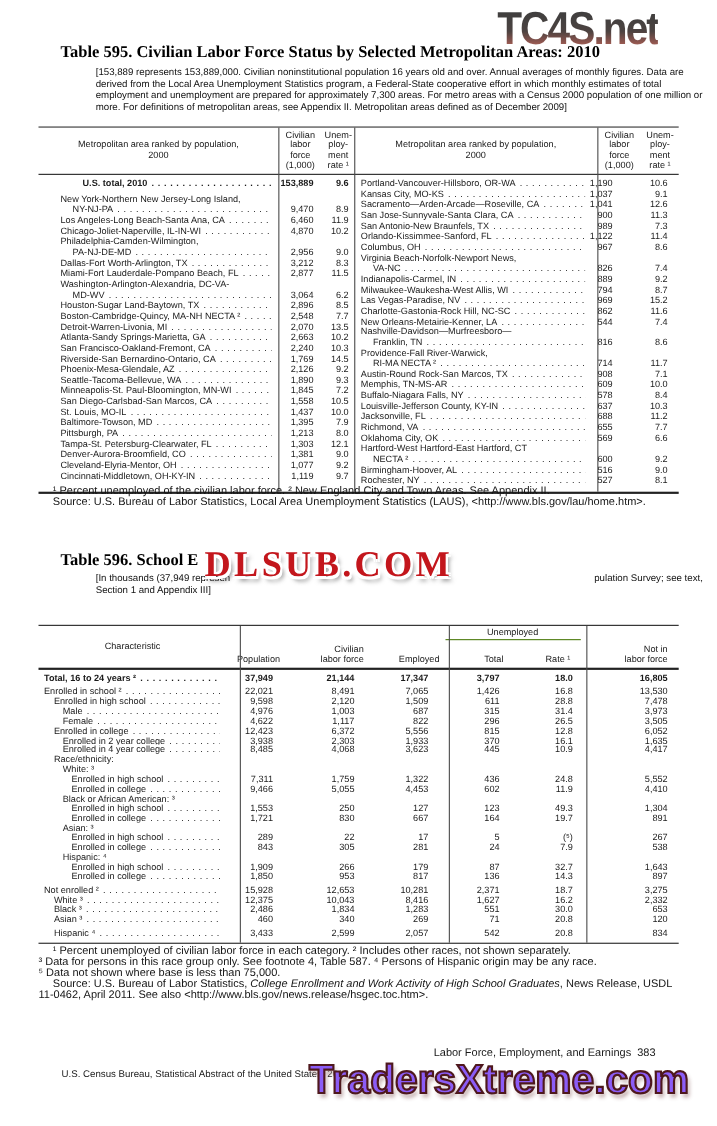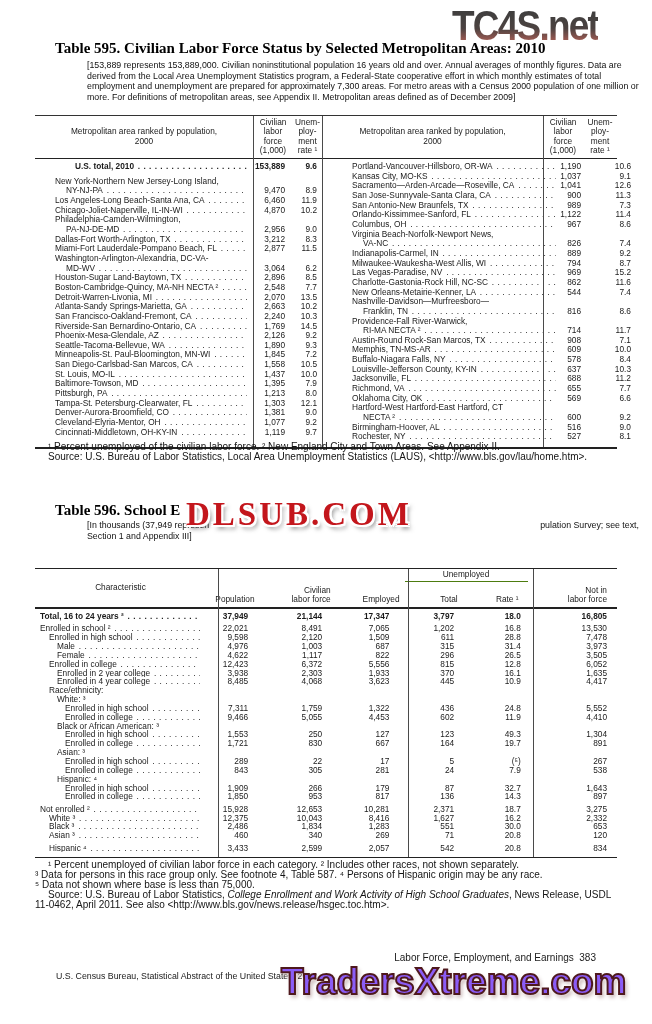--- a/index.html
+++ b/index.html
@@ -20,21 +20,21 @@
   
   .stat-table{position:absolute;left:35px;width:582px;background:#fff;}
   .vrule{position:absolute;top:0;bottom:0;width:1px;background:#4a4a4a;}
 
   
   #t595{top:115px;border-top:1px solid #333;border-bottom:2px solid #222;}
   .t595-header{display:flex;border-bottom:1.5px solid #222;height:42px;font-size:8.3px;line-height:9.6px;}
   .t595-hhalf{display:flex;}
   .hh-area{display:flex;align-items:center;justify-content:center;text-align:center;white-space:pre-line;}
   .hh-num{display:flex;align-items:flex-end;justify-content:center;text-align:center;white-space:pre-line;padding-bottom:2px;}
-  .t595-body{display:flex;padding:3px 0 5px 0;gap:24px;}
+  .t595-body{display:flex;padding:3px 0 5px 0;}
   .t595-col{font-size:8.3px;line-height:9.65px;}
   .col-left{width:287px;}
   .col-right{width:295px;}
   .trow{display:flex;align-items:baseline;}
   .trow .nm{white-space:nowrap;}
   .col-left .nm{padding-left:20px;}
   .col-left .ind1 .nm{padding-left:31px;text-align:center;}
   .col-left .us .nm{padding-left:40px;}
   .col-right .nm{padding-left:6px;}
   .col-right .ind1 .nm{padding-left:17px;}
@@ -606,21 +606,21 @@
         </div>
 
         <div class="trow gap">
           <span class="c-char">
             <span class="nm">Enrolled in school ²</span>
             <span class="leader dots"></span>
           </span>
           <span class="v c-pop">22,021</span>
           <span class="v c-clf">8,491</span>
           <span class="v c-emp">7,065</span>
-          <span class="v c-tot">1,202</span>
+          <span class="v c-tot">1,426</span>
           <span class="v c-rate">16.8</span>
           <span class="v c-nilf">13,530</span>
         </div>
 
         <div class="trow ind1">
           <span class="c-char">
             <span class="nm">Enrolled in high school</span>
             <span class="leader dots"></span>
           </span>
           <span class="v c-pop">9,598</span>

